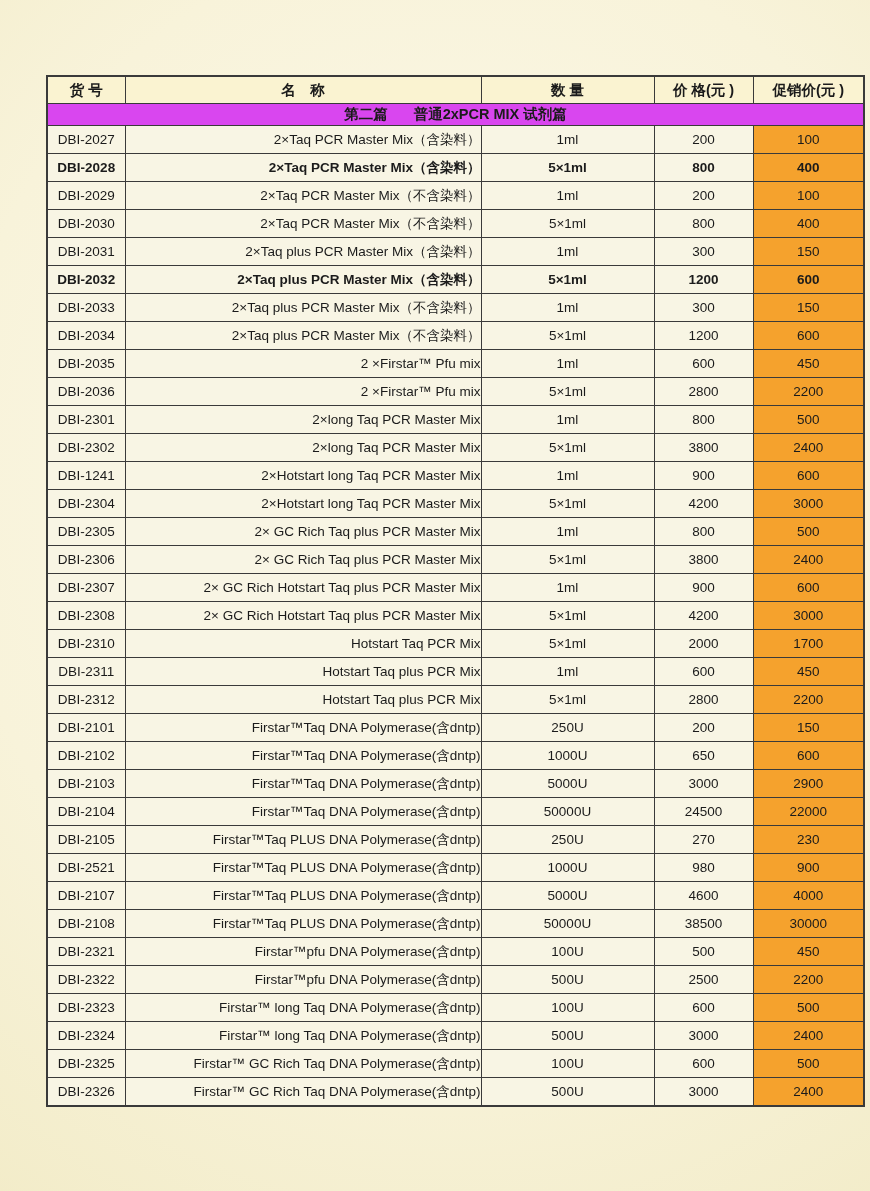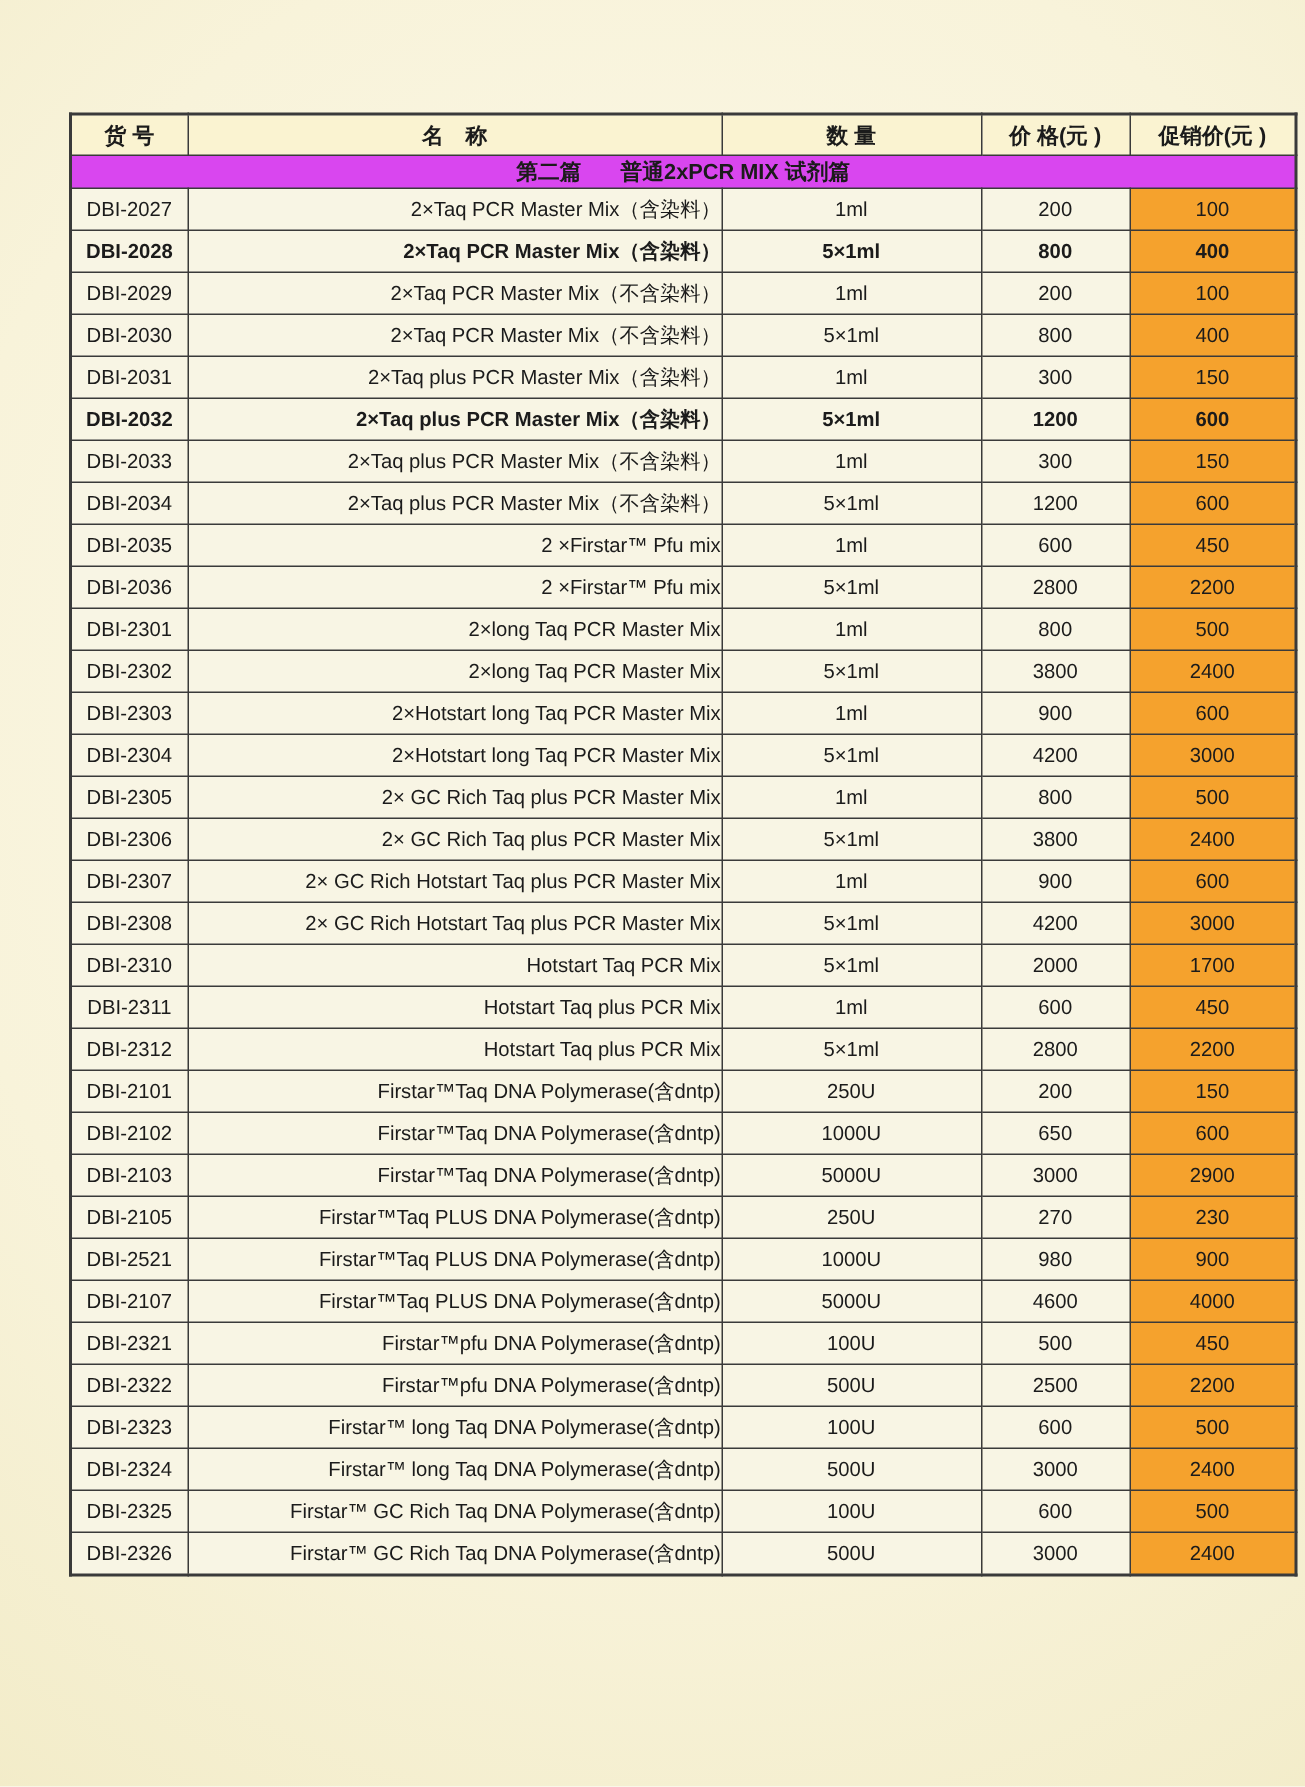--- a/index.html
+++ b/index.html
@@ -174,21 +174,21 @@
           <td class="col-promo">500</td>
         </tr>
         <tr class="product">
           <td class="col-code">DBI-2302</td>
           <td class="col-name">2×long Taq PCR Master Mix</td>
           <td class="col-qty">5×1ml</td>
           <td class="col-price">3800</td>
           <td class="col-promo">2400</td>
         </tr>
         <tr class="product">
-          <td class="col-code">DBI-2303</td>
+          <td class="col-code">DBI-1241</td>
           <td class="col-name">2×Hotstart long Taq PCR Master Mix</td>
           <td class="col-qty">1ml</td>
           <td class="col-price">900</td>
           <td class="col-promo">600</td>
         </tr>
         <tr class="product">
           <td class="col-code">DBI-2304</td>
           <td class="col-name">2×Hotstart long Taq PCR Master Mix</td>
           <td class="col-qty">5×1ml</td>
           <td class="col-price">4200</td>
@@ -258,20 +258,27 @@
           <td class="col-promo">600</td>
         </tr>
         <tr class="product">
           <td class="col-code">DBI-2103</td>
           <td class="col-name">Firstar™Taq DNA Polymerase(含dntp)</td>
           <td class="col-qty">5000U</td>
           <td class="col-price">3000</td>
           <td class="col-promo">2900</td>
         </tr>
         <tr class="product">
+          <td class="col-code">DBI-2104</td>
+          <td class="col-name">Firstar™Taq DNA Polymerase(含dntp)</td>
+          <td class="col-qty">50000U</td>
+          <td class="col-price">24500</td>
+          <td class="col-promo">22000</td>
+        </tr>
+        <tr class="product">
           <td class="col-code">DBI-2105</td>
           <td class="col-name">Firstar™Taq PLUS DNA Polymerase(含dntp)</td>
           <td class="col-qty">250U</td>
           <td class="col-price">270</td>
           <td class="col-promo">230</td>
         </tr>
         <tr class="product">
           <td class="col-code">DBI-2521</td>
           <td class="col-name">Firstar™Taq PLUS DNA Polymerase(含dntp)</td>
           <td class="col-qty">1000U</td>
@@ -279,20 +286,27 @@
           <td class="col-promo">900</td>
         </tr>
         <tr class="product">
           <td class="col-code">DBI-2107</td>
           <td class="col-name">Firstar™Taq PLUS DNA Polymerase(含dntp)</td>
           <td class="col-qty">5000U</td>
           <td class="col-price">4600</td>
           <td class="col-promo">4000</td>
         </tr>
         <tr class="product">
+          <td class="col-code">DBI-2108</td>
+          <td class="col-name">Firstar™Taq PLUS DNA Polymerase(含dntp)</td>
+          <td class="col-qty">50000U</td>
+          <td class="col-price">38500</td>
+          <td class="col-promo">30000</td>
+        </tr>
+        <tr class="product">
           <td class="col-code">DBI-2321</td>
           <td class="col-name">Firstar™pfu DNA Polymerase(含dntp)</td>
           <td class="col-qty">100U</td>
           <td class="col-price">500</td>
           <td class="col-promo">450</td>
         </tr>
         <tr class="product">
           <td class="col-code">DBI-2322</td>
           <td class="col-name">Firstar™pfu DNA Polymerase(含dntp)</td>
           <td class="col-qty">500U</td>

